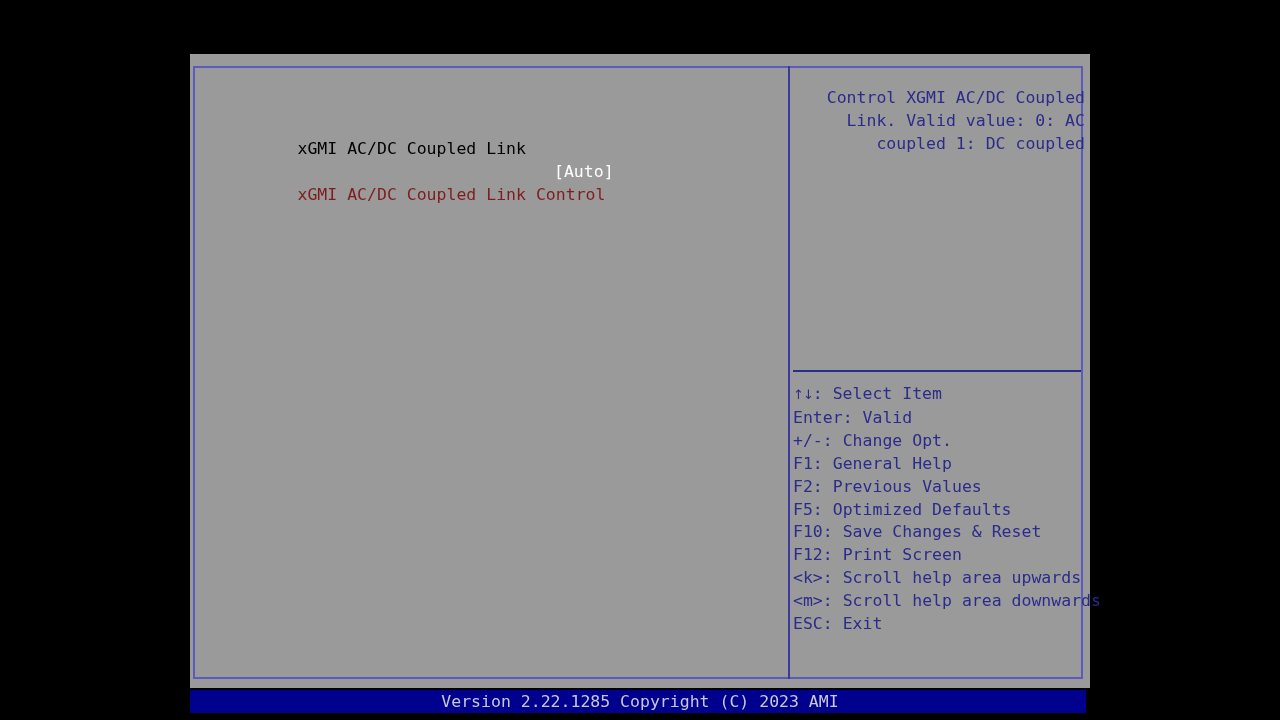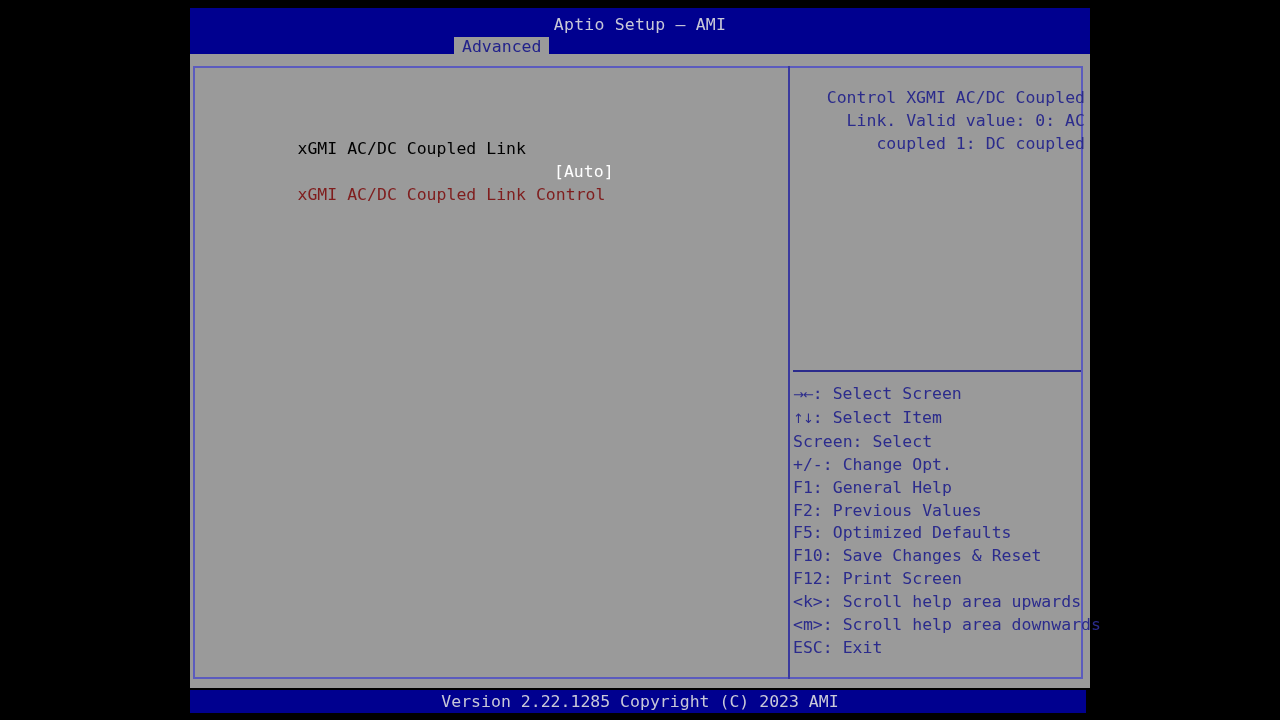--- a/index.html
+++ b/index.html
@@ -184,26 +184,20 @@
     font-size: 16.5px;
     line-height: 20px;
     white-space: pre;
   }
 </style>
 </head>
 <body>
 
 <div id="bios-window">
 
-  <div class="header-bar">
-    <div class="app-title">Aptio Setup – AMI</div>
-    <div class="tab-strip">
-      <div class="tab-active">Advanced</div>
-    </div>
-  </div>
 
   <div class="body-area">
 
     <div class="panel-frame"></div>
     <div class="vdivider"></div>
 
     <div class="settings-list">
       <div class="setting-row">
         <span class="row-heading">xGMI AC/DC Coupled Link</span>
       </div>
@@ -211,23 +205,22 @@
       <div class="setting-row">
         <span class="row-label">xGMI AC/DC Coupled Link Control</span>
         <span class="row-value">[Auto]</span>
       </div>
     </div>
 
     <div class="help-panel">
       <div class="help-text">Control XGMI AC/DC Coupled Link. Valid value: 0: AC coupled 1: DC coupled</div>
       <div class="help-sep"></div>
       <div class="key-list">
-          <div class="key-row"><span class="key-glyph">→←</span><span>: Select Screen</span></div>
           <div class="key-row"><span class="key-glyph">↑↓</span><span>: Select Item</span></div>
-          <div class="key-row"><span>Screen: Select</span></div>
+          <div class="key-row"><span>Enter: Valid</span></div>
           <div class="key-row"><span>+/-: Change Opt.</span></div>
           <div class="key-row"><span>F1: General Help</span></div>
           <div class="key-row"><span>F2: Previous Values</span></div>
           <div class="key-row"><span>F5: Optimized Defaults</span></div>
           <div class="key-row"><span>F10: Save Changes &amp; Reset</span></div>
           <div class="key-row"><span>F12: Print Screen</span></div>
           <div class="key-row"><span>&lt;k&gt;: Scroll help area upwards</span></div>
           <div class="key-row"><span>&lt;m&gt;: Scroll help area downwards</span></div>
           <div class="key-row"><span>ESC: Exit</span></div>
         </div>

